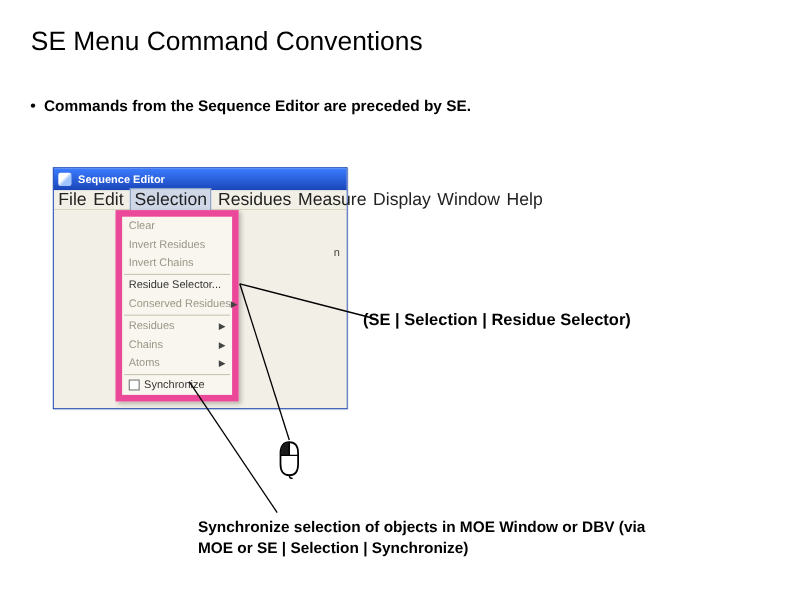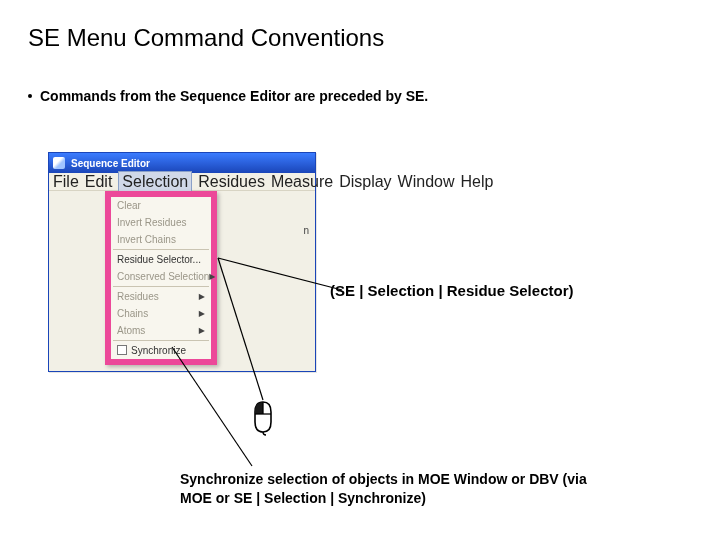--- a/index.html
+++ b/index.html
@@ -216,21 +216,21 @@
           <span>Invert Residues</span>
         </div>
       <div class="se-dd-item disabled">
           <span>Invert Chains</span>
         </div>
       <div class="se-dd-sep"></div>
       <div class="se-dd-item">
           <span>Residue Selector...</span>
         </div>
       <div class="se-dd-item disabled">
-          <span>Conserved Selection</span>
+          <span>Conserved Residues</span>
           <span class="se-dd-arrow">▶</span>
         </div>
       <div class="se-dd-sep"></div>
       <div class="se-dd-item disabled">
           <span>Residues</span>
           <span class="se-dd-arrow">▶</span>
         </div>
       <div class="se-dd-item disabled">
           <span>Chains</span>
           <span class="se-dd-arrow">▶</span>

